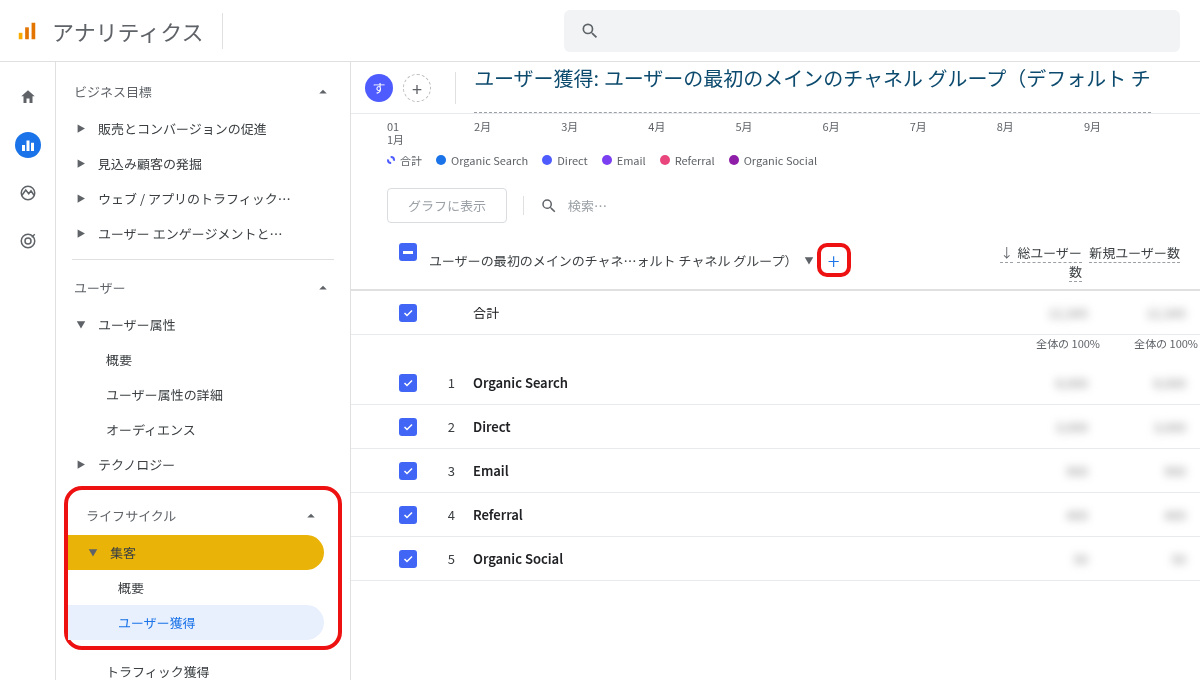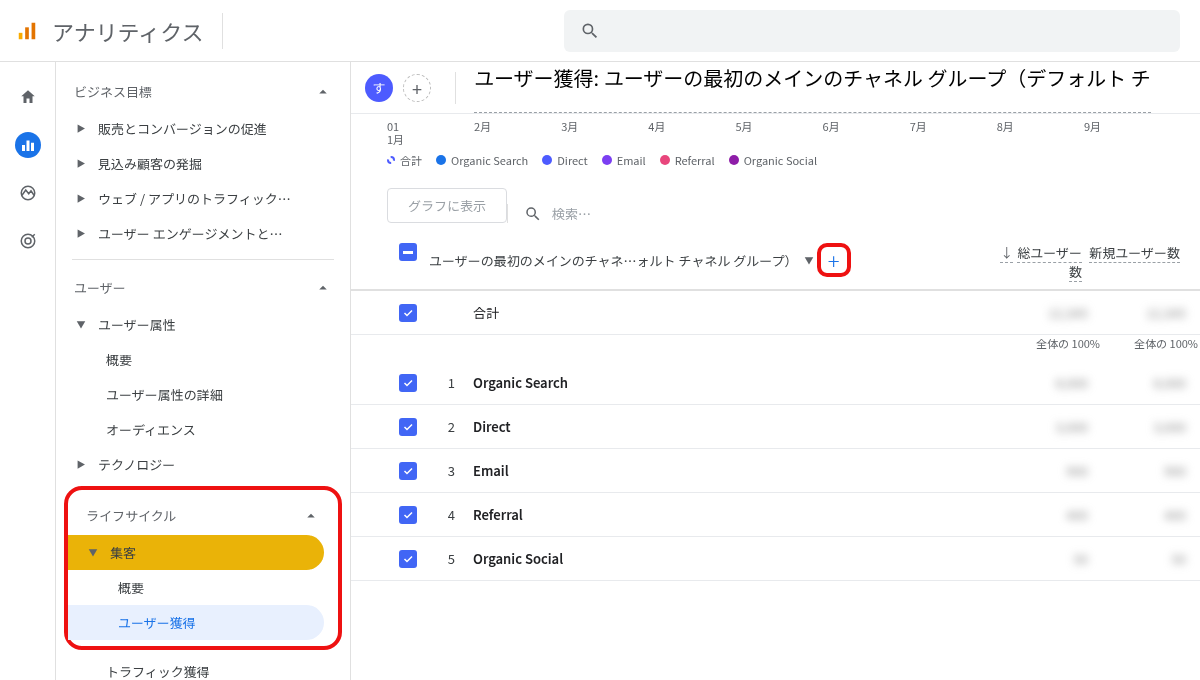--- a/index.html
+++ b/index.html
@@ -28,28 +28,28 @@
 .nav-item .tri::before{content:"▶"}
 .nav-item.open.exp .tri::before{content:"▼"}
 .hr{height:1px;background:#e0e0e0;margin:8px 16px}
 .highlight-box{border:4px solid #e11;border-radius:18px;padding:6px 0 6px 0;margin:4px 8px 4px 8px}
 .nav-item.selected{background:#eab308;border-radius:0 18px 18px 0;margin-right:14px}
 .main{flex:1;min-width:0;display:flex;flex-direction:column;overflow:hidden}
 .header-row{display:flex;align-items:center;height:52px;padding:0 14px;border-bottom:1px solid #e8eaed}
 .pill-su{width:28px;height:28px;border-radius:50%;background:#4d5bff;color:#fff;display:flex;align-items:center;justify-content:center;font-size:13px;margin-right:10px}
 .pill-add{width:28px;height:28px;border-radius:50%;border:1.5px dashed #bdbdbd;display:flex;align-items:center;justify-content:center;color:#5f6368;font-size:18px;margin-right:24px}
 .title-divider{width:1px;height:32px;background:#e0e0e0;margin-right:18px}
-.page-title{font-size:20px;color:#000000;border-bottom:1.5px dashed #9aa0a6;padding-bottom:20px;white-space:nowrap;overflow:hidden}
+.page-title{font-size:20px;color:#0c4a6e;border-bottom:1.5px dashed #9aa0a6;padding-bottom:20px;white-space:nowrap;overflow:hidden}
 .axis-row{display:flex;padding:6px 14px 2px 36px;gap:70px;color:#5f6368;font-size:11px}
 .axis-item{display:flex;flex-direction:column;line-height:1.2}
 .legend-row{display:flex;align-items:center;gap:14px;padding:4px 14px 10px 36px;font-size:11px;color:#5f6368}
 .leg{display:flex;align-items:center;gap:5px}
 .dot{width:10px;height:10px;border-radius:50%}
 .dot.dashed{background:none;border:2px dashed #4d5bff;width:8px;height:8px}
-.filter-row{display:flex;align-items:flex-end;padding:10px 14px 10px 36px;}
+.filter-row{display:flex;align-items:center;padding:10px 14px 10px 36px;gap:16px}
 .graph-btn{border:1px solid #dadce0;border-radius:4px;padding:7px 20px;color:#9aa0a6;font-size:13px;background:#fff}
 .tbl-search{display:flex;align-items:center;gap:10px;border-left:1px solid #e0e0e0;padding-left:16px;color:#9aa0a6}
 .tbl-search svg{width:18px;height:18px;fill:#5f6368}
 .table-head{display:flex;align-items:flex-start;padding:10px 14px 8px 36px;border-bottom:1px solid #e0e0e0}
 .th-check{width:42px;display:flex;justify-content:center}
 .indet{width:18px;height:18px;border-radius:3px;background:#4166f5;display:flex;align-items:center;justify-content:center}
 .indet::after{content:"";width:10px;height:2.5px;background:#fff}
 .th-dim{flex:1;display:flex;align-items:center;gap:3px;color:#3c4043;font-size:13px}
 .dropdown-tri{color:#5f6368;font-size:9px;margin-left:4px}
 .add-highlight{border:4px solid #e11;border-radius:10px;padding:4px}

